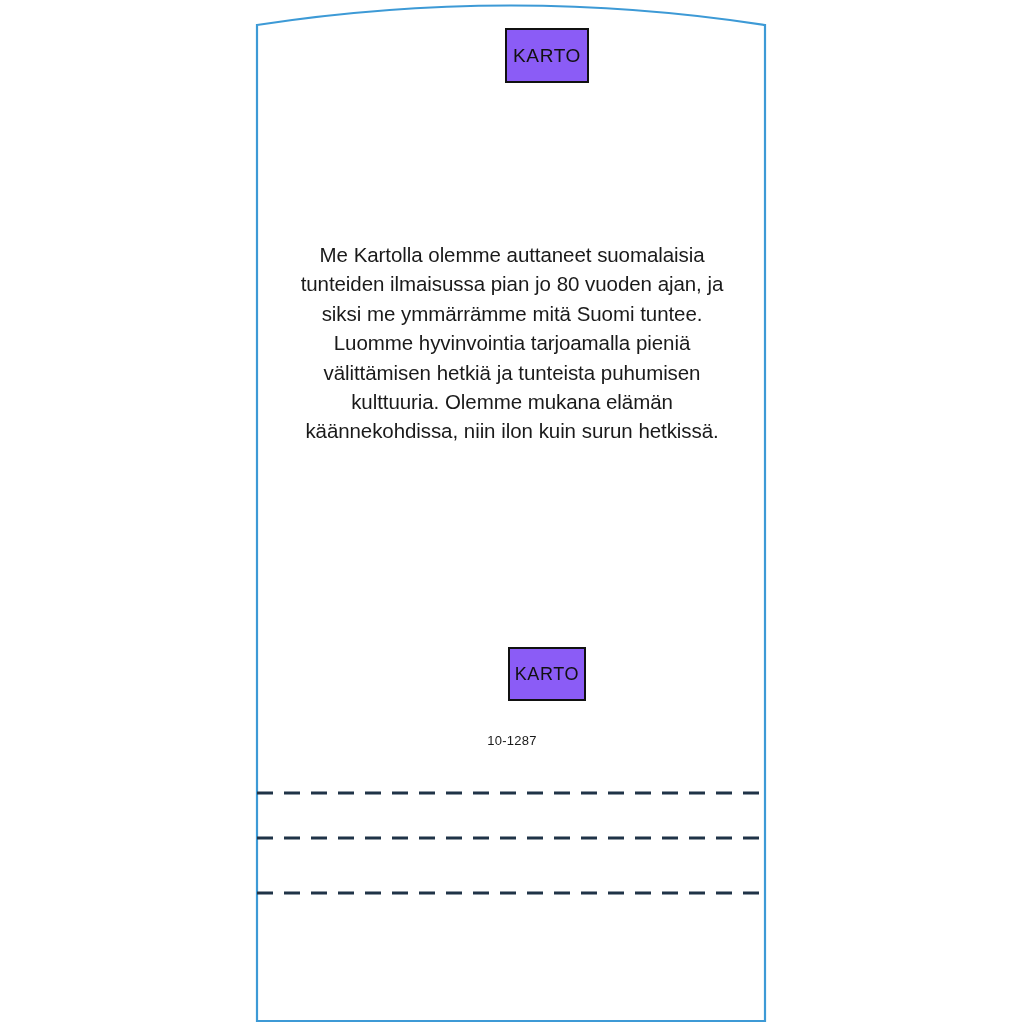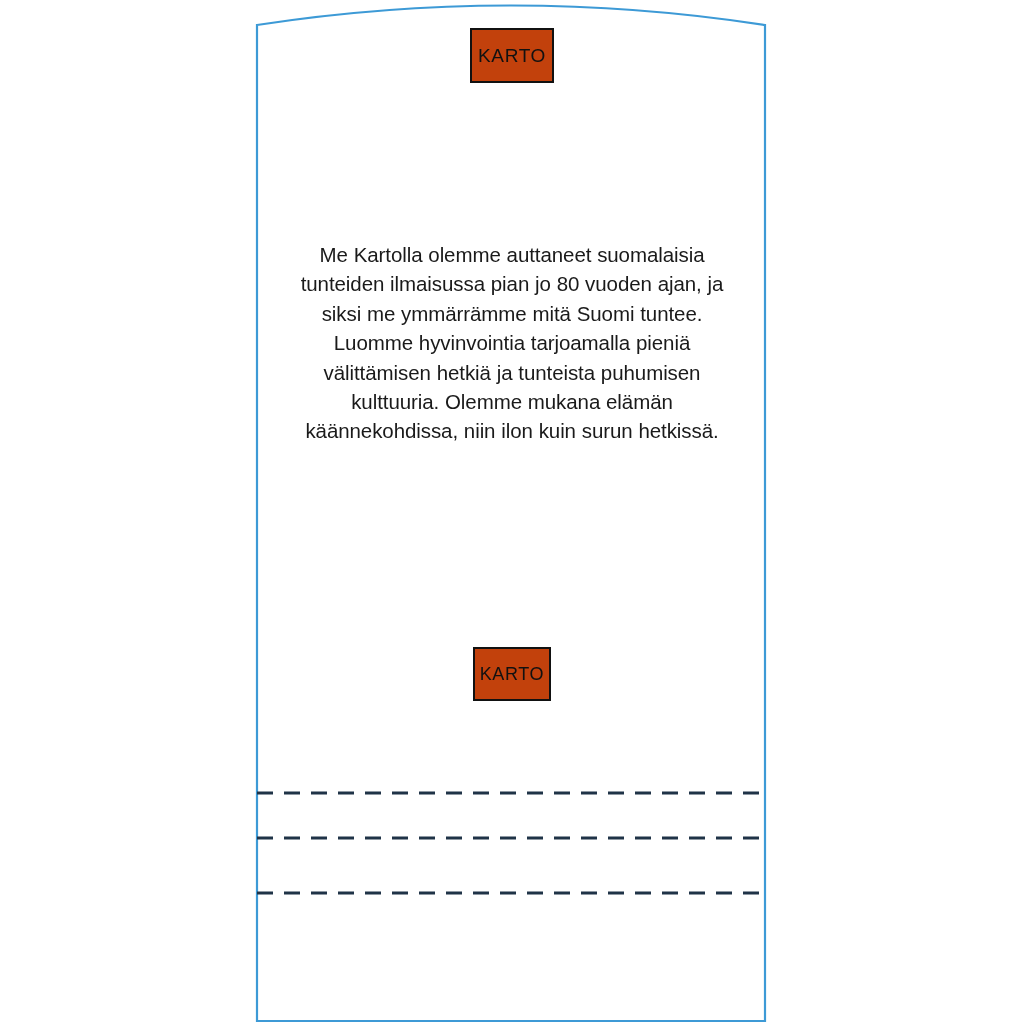--- a/index.html
+++ b/index.html
@@ -30,24 +30,25 @@
     top: 0;
     width: 1024px;
     height: 1024px;
   }
 
   
   .karto-box {
     position: absolute;
     box-sizing: border-box;
     border: 2px solid #111111;
-    background: #c2410c;
+    background: #8b5cf6;
     display: flex;
     align-items: center;
     justify-content: center;
+    margin-left: 35px;
   }
   .karto-box .karto-word {
     font-family: "Liberation Sans", sans-serif;
     color: #111111;
     letter-spacing: 0.035em;
     line-height: 1;
     white-space: nowrap;
   }
 
   #karto-logo-top {
@@ -117,14 +118,17 @@
   </div>
 
   <div id="body-copy">
     <span>Me Kartolla olemme auttaneet suomalaisia tunteiden ilmaisussa pian jo 80 vuoden ajan, ja siksi me ymmärrämme mitä Suomi tuntee. Luomme hyvinvointia tarjoamalla pieniä välittämisen hetkiä ja tunteista puhumisen kulttuuria. Olemme mukana elämän käännekohdissa, niin ilon kuin surun hetkissä.</span>
   </div>
 
   <div id="karto-logo-bottom" class="karto-box">
     <span class="karto-word">KARTO</span>
   </div>
 
+  <div id="product-code">
+    <span>10-1287</span>
+  </div>
 
 </div>
 
 </body></html>

